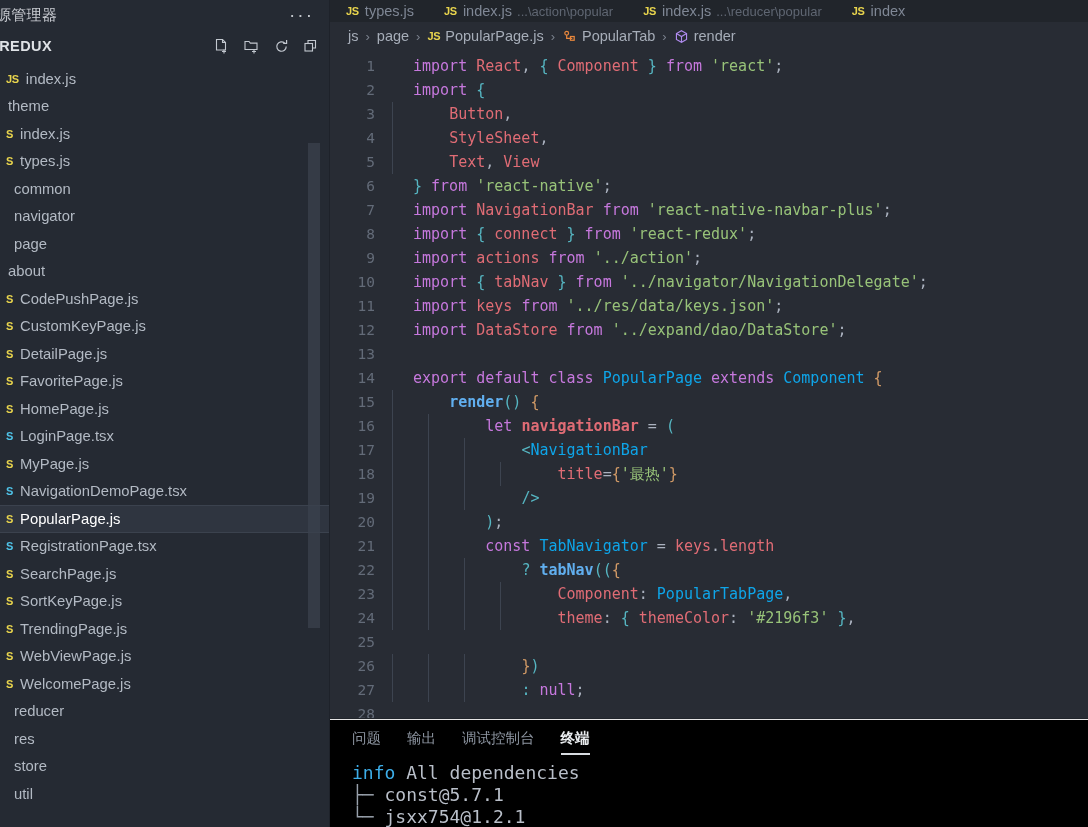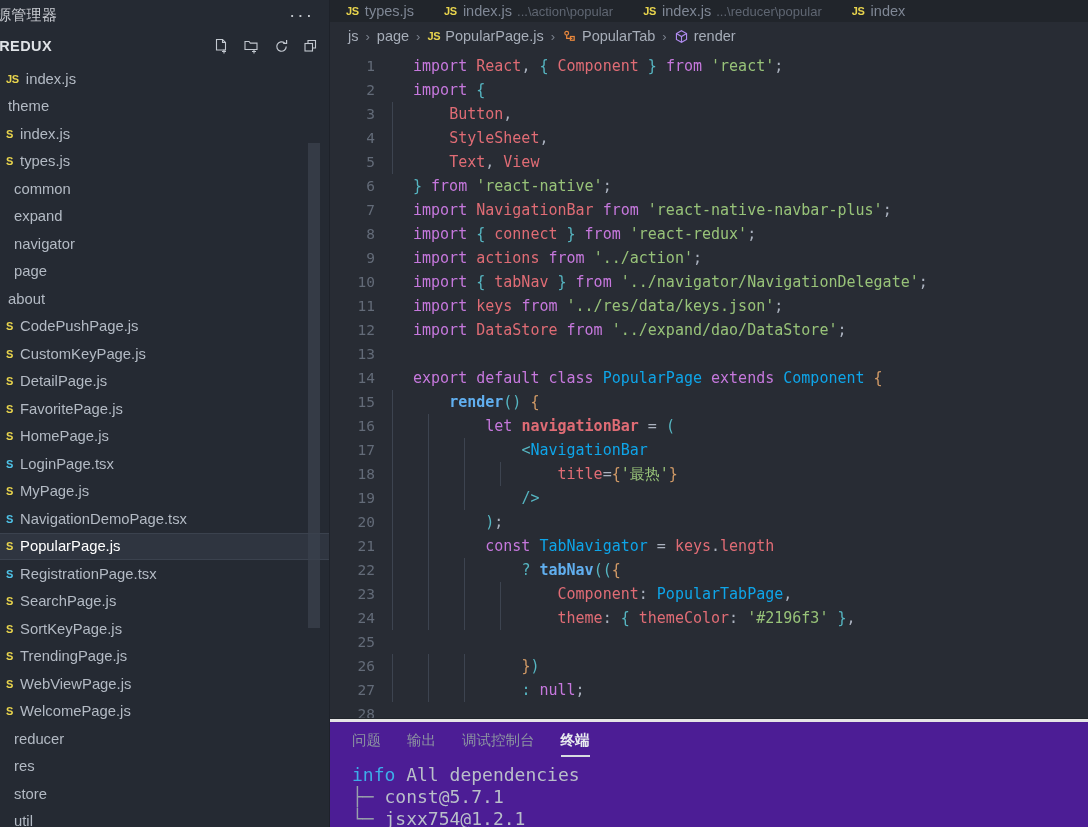--- a/index.html
+++ b/index.html
@@ -164,22 +164,22 @@
   .t-fn    { color: #61afef; font-weight: bold; }
   .t-cls   { color: #0ea5e9; }
   .t-plain { color: #abb2bf; }
   .t-prop  { color: #e06c75; }
   .t-punc  { color: #abb2bf; }
   .t-bold-var { color: #e06c75; font-weight: bold; }
 
   
   .panel {
     flex: 0 0 108px; height: 108px;
-    background: #4c1d95;
-    border-top: 3px solid #e5e5e5;
+    background: #000000;
+    border-top: 1px solid #e5e5e5;
     position: relative;
   }
   .panel-tabs {
     height: 36px; display: flex; align-items: center;
     padding-left: 22px; gap: 26px;
   }
   .ptab {
     font-size: 14.5px; color: #8d95a1; cursor: pointer;
     position: relative; padding-bottom: 7px; padding-top: 7px;
   }
@@ -253,23 +253,20 @@
         <div class="row indent1">
           <span class="ficon js">S</span>
           <span class="label">index.js</span>
         </div>
         <div class="row indent1">
           <span class="ficon js">S</span>
           <span class="label">types.js</span>
         </div>
         <div class="row indent1">
           <span class="label">common</span>
-        </div>
-        <div class="row indent1">
-          <span class="label">expand</span>
         </div>
         <div class="row indent1">
           <span class="label">navigator</span>
         </div>
         <div class="row indent1">
           <span class="label">page</span>
         </div>
         <div class="row">
           <span class="chev">›</span>
           <span class="label">about</span>

